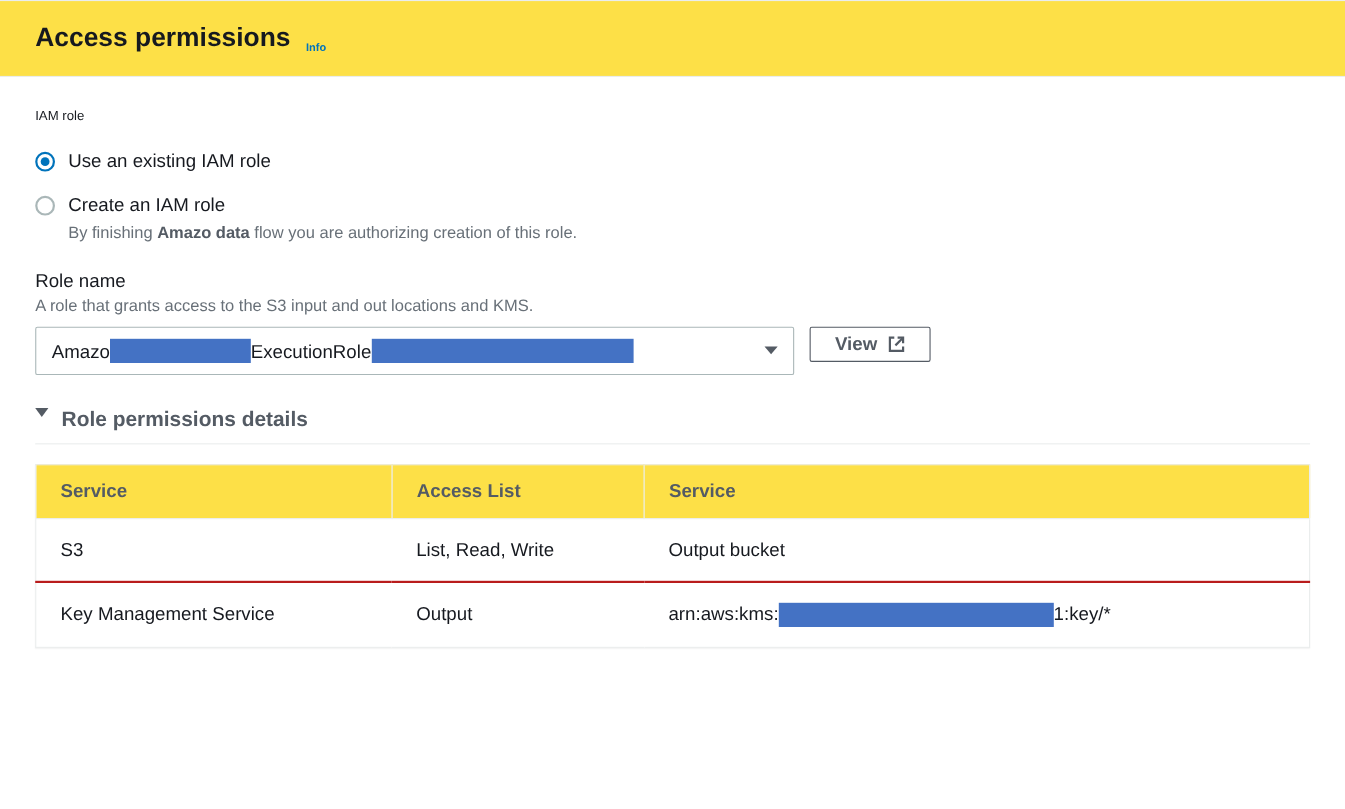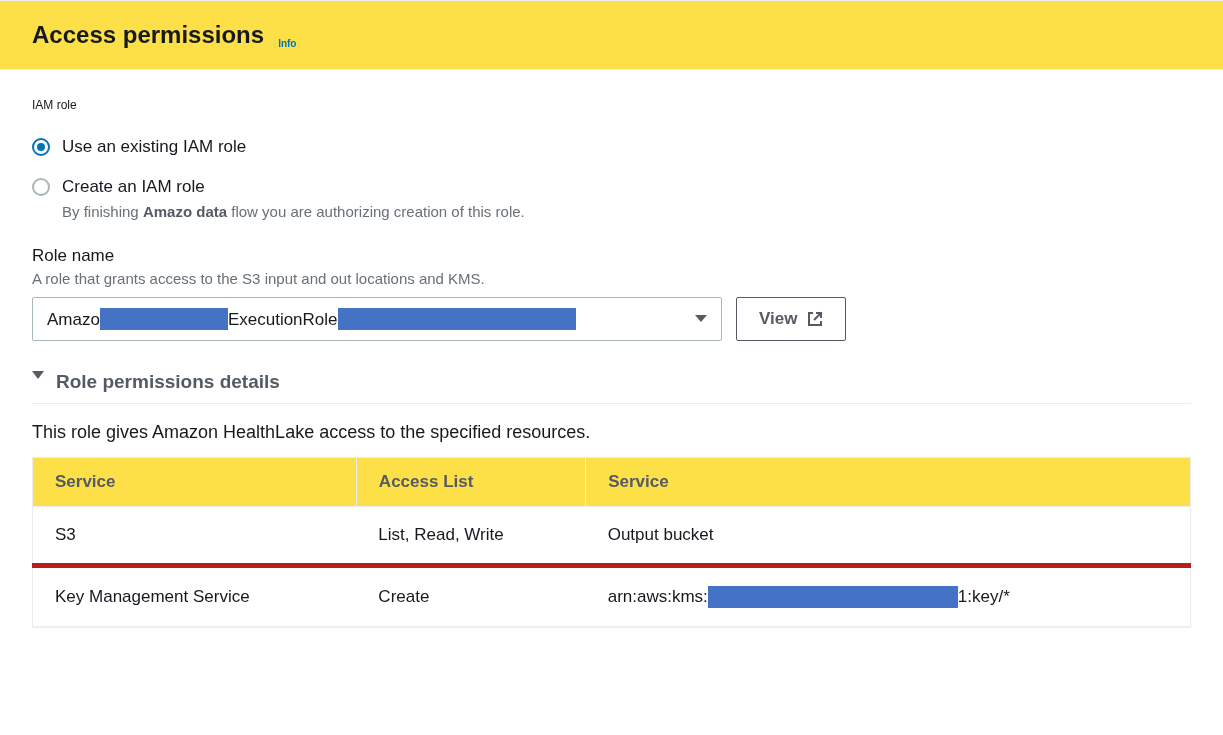--- a/index.html
+++ b/index.html
@@ -137,21 +137,21 @@
       height: 0;
       border-left: 6px solid transparent;
       border-right: 6px solid transparent;
       border-top: 7px solid #545b64;
     }
     .view-button {
       border: 1px solid #545b64;
       border-radius: 2px;
       background: #fff;
       padding: 0 22px;
-      height: 44px;
+      height: 32px;
       display: flex;
       align-items: center;
       gap: 10px;
       font-size: 17px;
       font-weight: 700;
       color: #545b64;
       cursor: pointer;
     }
     .external-icon {
       width: 16px;
@@ -203,21 +203,21 @@
       border-bottom: 1px solid #eaeded;
       border-right: 1px solid #eaeded;
     }
     .perm-table th:last-child {
       border-right: none;
     }
     .perm-table td {
       font-size: 17px;
       color: #16191f;
       padding: 18px 22px;
-      border-bottom: 5px solid #b91c1c;
+      border-bottom: 2px solid #b91c1c;
     }
     .perm-table tr:last-child td {
       border-bottom: none;
       margin-left: 24px;
     }
     .td-resource {
       display: flex;
       align-items: center;
       gap: 0;
     }
@@ -273,39 +273,38 @@
         <path d="M14 2 L7 9"></path>
       </svg>
     </button>
   </div>
 
   <div class="expand-header">
     <span class="expand-caret"></span>
     <span class="expand-title">Role permissions details</span>
   </div>
 
-  <div class="role-desc">This role gives Amazon HealthLake access to the specified resources.</div>
 
   <table class="perm-table">
     <thead>
       <tr>
         <th>Service</th>
         <th>Access List</th>
         <th>Service</th>
       </tr>
     </thead>
     <tbody>
       <tr>
         <td>S3</td>
         <td>List, Read, Write</td>
         <td>Output bucket</td>
       </tr>
       <tr>
         <td>Key Management Service</td>
-        <td>Create</td>
+        <td>Output</td>
         <td>
           <span class="td-resource">
             <span>arn:aws:kms:</span>
               <span class="redact" style="width:250px"></span>
               <span>1:key/*</span>
           </span>
         </td>
       </tr>
     </tbody>
   </table>

